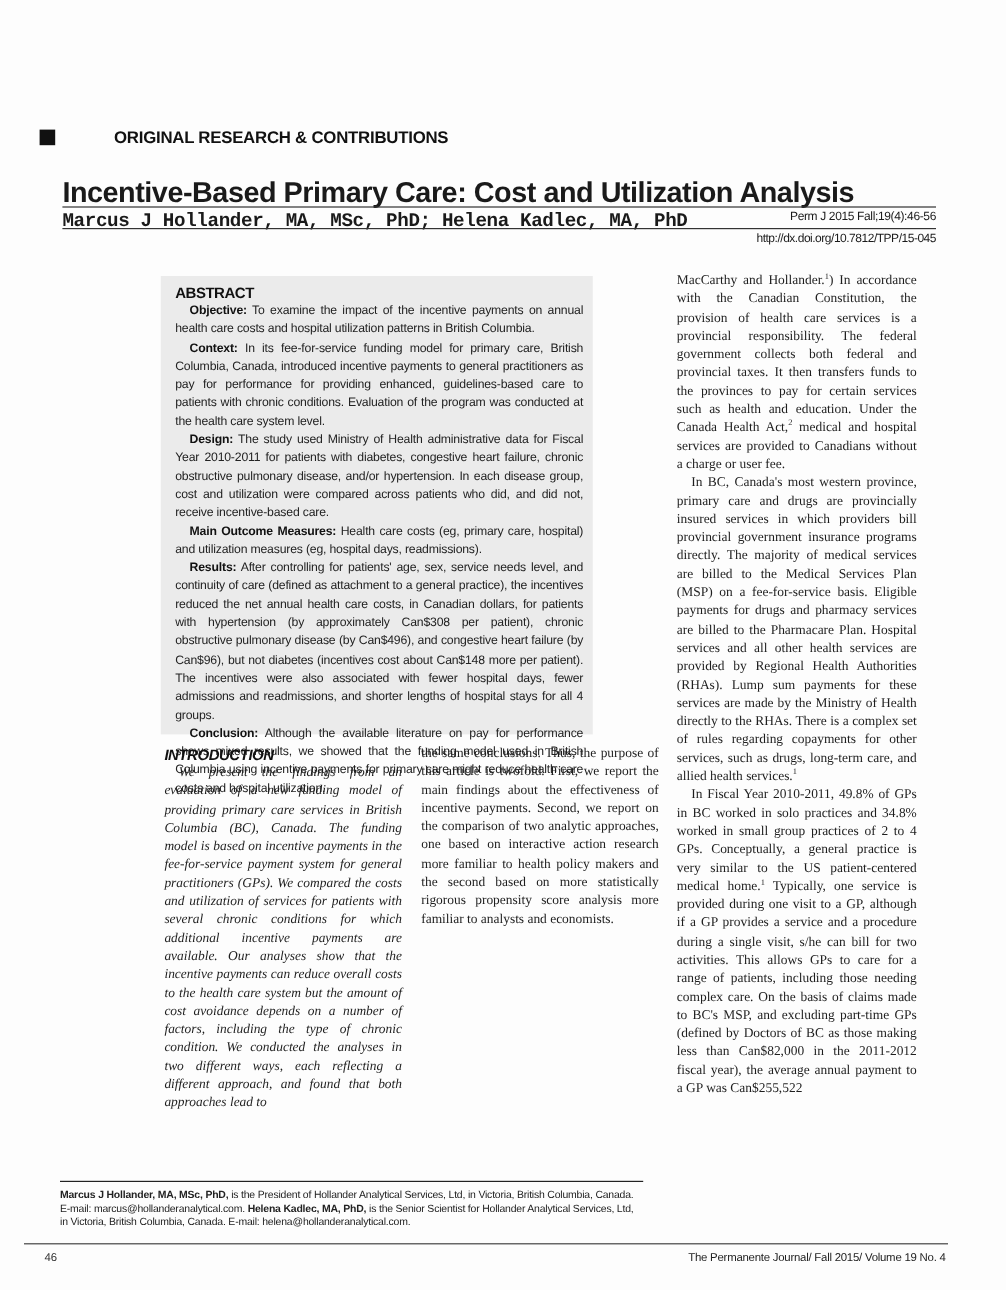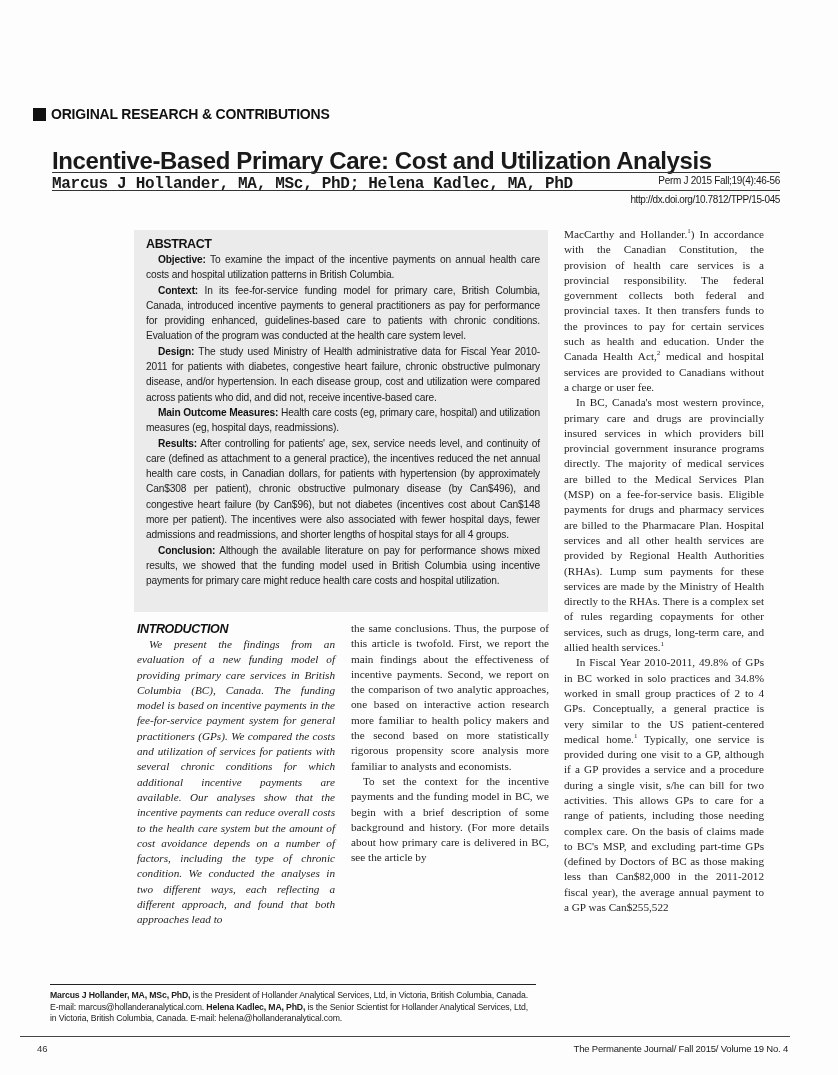--- a/index.html
+++ b/index.html
@@ -1,30 +1,30 @@
 <!DOCTYPE html>
 <html><head>
 <meta charset="utf-8">
 <style>
   * { margin: 0; padding: 0; box-sizing: border-box; }
   html, body { width: 838px; height: 1075px; background: #fdfdfd; overflow: hidden; }
   body { position: relative; color: #1a1a1a; font-family: "Liberation Serif", serif; }
 
-  .section-tag { position: absolute; left: 33px; top: 106px; display: flex; align-items: center; }
+  .section-tag { position: absolute; left: 33px; top: 106px; display: flex; align-items: center; gap: 44px; }
   .section-tag .square { width: 13px; height: 13px; background: #111; margin-right: 5px; }
   .section-tag .label { font-family: "Liberation Sans", sans-serif; font-weight: bold; font-size: 14px; letter-spacing: -0.2px; color: #111; }
 
   .title { position: absolute; left: 52px; top: 137px; font-family: "Liberation Sans", sans-serif; font-size: 24px; color: #1a1a1a; letter-spacing: -0.4px; margin-top: 10px; }
   .rule-top { position: absolute; left: 52px; top: 172px; width: 728px; height: 1px; background: #333; }
   .authors { position: absolute; left: 52px; top: 175px; font-family: Liberation Mono, monospace; font-weight: bold; font-size: 16px; letter-spacing: -0.3px; }
   .citation { position: absolute; right: 58px; top: 175px; font-family: "Liberation Sans", sans-serif; font-size: 10px; letter-spacing: -0.3px; }
   .rule-mid { position: absolute; left: 52px; top: 190px; width: 728px; height: 1px; background: #333; }
   .doi { position: absolute; right: 58px; top: 194px; font-family: "Liberation Sans", sans-serif; font-size: 10px; letter-spacing: -0.4px; }
 
-  .abstract { position: absolute; left: 134px; top: 230px; width: 414px; height: 382px; background: #ebebeb; padding: 6px 8px 0 12px; font-family: "Liberation Sans", sans-serif; font-size: 10.2px; line-height: 15.3px; color: #222; text-align: justify; }
+  .abstract { position: absolute; left: 134px; top: 230px; width: 360px; height: 382px; background: #ebebeb; padding: 6px 8px 0 12px; font-family: "Liberation Sans", sans-serif; font-size: 10.2px; line-height: 15.3px; color: #222; text-align: justify; }
   .abstract h2 { font-family: "Liberation Sans", sans-serif; font-size: 12.5px; font-weight: bold; letter-spacing: -0.4px; margin-bottom: 0; line-height: 16px; color: #111; }
   .abstract p { text-indent: 12px; letter-spacing: -0.15px; }
   .abstract p b { color: #111; }
 
   .col { position: absolute; font-size: 11.2px; line-height: 15.3px; text-align: justify; color: #1e1e1e; }
   .col p { text-indent: 12px; }
   .col p.noindent { text-indent: 0; }
   .col h3 { font-family: "Liberation Sans", sans-serif; font-weight: bold; font-size: 12.5px; letter-spacing: -0.4px; color: #111; line-height: 16px; }
   .col h4 { font-family: "Liberation Sans", sans-serif; font-weight: bold; font-size: 11.5px; letter-spacing: -0.4px; color: #111; line-height: 16px; }
   .col1 { left: 137px; top: 621px; width: 198px; font-style: italic; }
@@ -63,21 +63,20 @@
   <p><b>Conclusion:</b><span> Although the available literature on pay for performance shows mixed results, we showed that the funding model used in British Columbia using incentive payments for primary care might reduce health care costs and hospital utilization.</span></p>
 </div>
 
 <div class="col col1">
   <h3>INTRODUCTION</h3>
   <p>We present the findings from an evaluation of a new funding model of providing primary care services in British Columbia (BC), Canada. The funding model is based on incentive payments in the fee-for-service payment system for general practitioners (GPs). We compared the costs and utilization of services for patients with several chronic conditions for which additional incentive payments are available. Our analyses show that the incentive payments can reduce overall costs to the health care system but the amount of cost avoidance depends on a number of factors, including the type of chronic condition. We conducted the analyses in two different ways, each reflecting a different approach, and found that both approaches lead to</p>
 </div>
 
 <div class="col col2">
   <p class="noindent">the same conclusions. Thus, the purpose of this article is twofold. First, we report the main findings about the effectiveness of incentive payments. Second, we report on the comparison of two analytic approaches, one based on interactive action research more familiar to health policy makers and the second based on more statistically rigorous propensity score analysis more familiar to analysts and economists.</p>
-  <p>To set the context for the incentive payments and the funding model in BC, we begin with a brief description of some background and history. (For more details about how primary care is delivered in BC, see the article by</p>
 </div>
 
 <div class="col col3">
   <p class="noindent"><span>MacCarthy and Hollander.</span><sup>1</sup><span>) In accordance with the Canadian Constitution, the provision of health care services is a provincial responsibility. The federal government collects both federal and provincial taxes. It then transfers funds to the provinces to pay for certain services such as health and education. Under the Canada Health Act,</span><sup>2</sup><span> medical and hospital services are provided to Canadians without a charge or user fee.</span></p>
   <p><span>In BC, Canada's most western province, primary care and drugs are provincially insured services in which providers bill provincial government insurance programs directly. The majority of medical services are billed to the Medical Services Plan (MSP) on a fee-for-service basis. Eligible payments for drugs and pharmacy services are billed to the Pharmacare Plan. Hospital services and all other health services are provided by Regional Health Authorities (RHAs). Lump sum payments for these services are made by the Ministry of Health directly to the RHAs. There is a complex set of rules regarding copayments for other services, such as drugs, long-term care, and allied health services.</span><sup>1</sup></p>
   <p><span>In Fiscal Year 2010-2011, 49.8% of GPs in BC worked in solo practices and 34.8% worked in small group practices of 2 to 4 GPs. Conceptually, a general practice is very similar to the US patient-centered medical home.</span><sup>1</sup><span> Typically, one service is provided during one visit to a GP, although if a GP provides a service and a procedure during a single visit, s/he can bill for two activities. This allows GPs to care for a range of patients, including those needing complex care. On the basis of claims made to BC's MSP, and excluding part-time GPs (defined by Doctors of BC as those making less than Can$82,000 in the 2011-2012 fiscal year), the average annual payment to a GP was Can$255,522</span></p>
 </div>
 
 <div class="fn-rule"></div>
 <div class="footnote">

